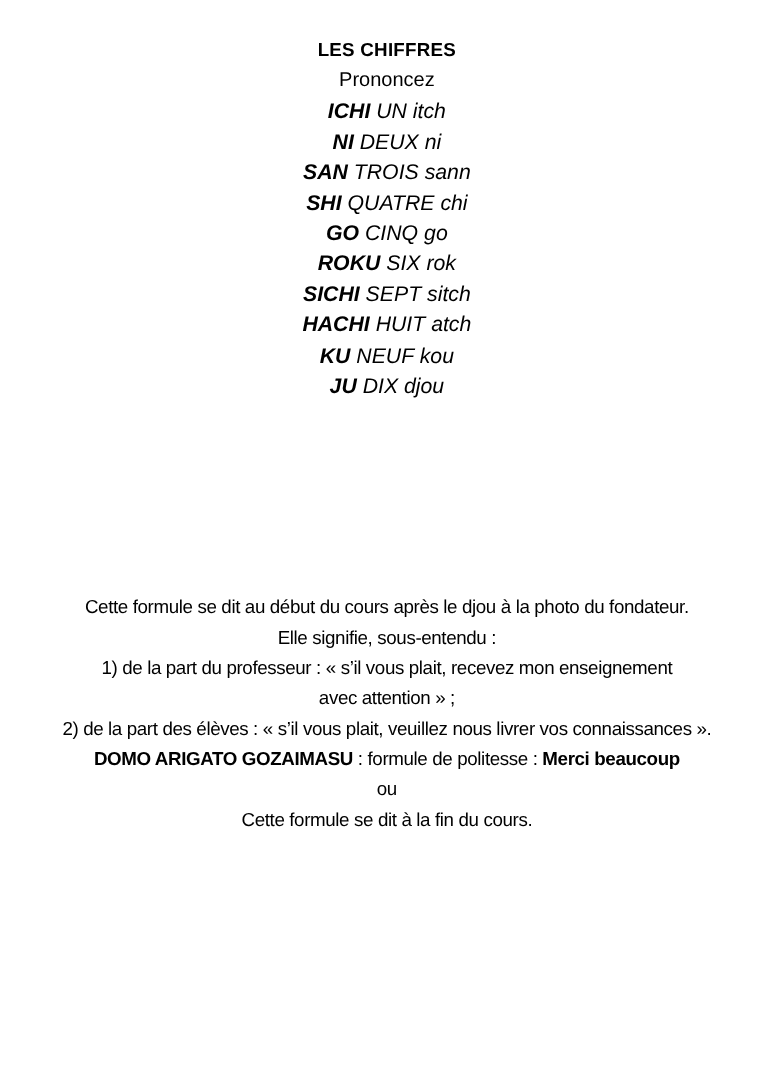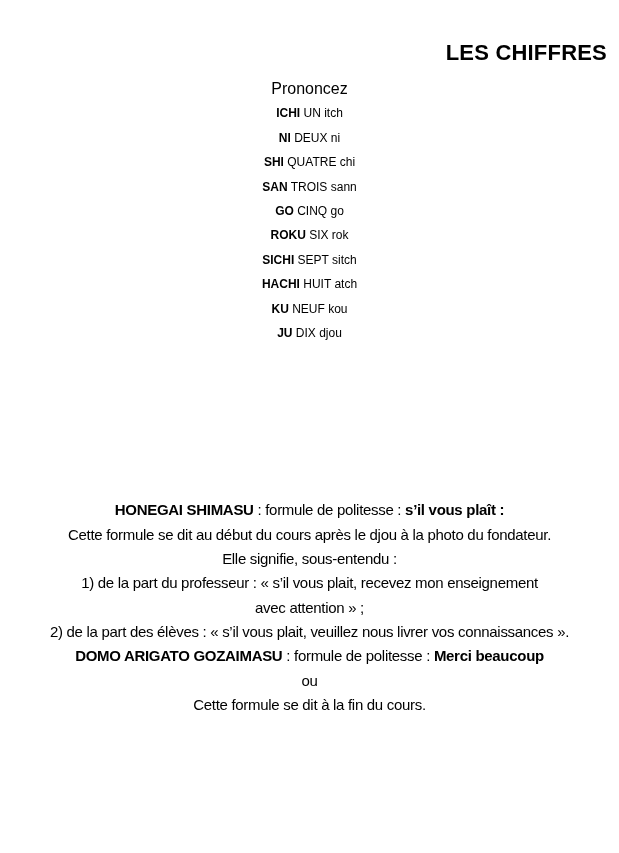--- a/index.html
+++ b/index.html
@@ -18,35 +18,35 @@
     width: 619px;
     height: 853px;
     overflow: hidden;
     text-align: center;
     background: #ffffff;
   }
   .section-chiffres {
     padding-top: 28px;
   }
   .doc-title {
-    font-size: 22px;
+    font-size: 15px;
     font-weight: 700;
     line-height: 25px;
-    margin: 12px;
+    margin: 0;
     letter-spacing: 0.2px;
-    text-align: right;
   }
   .subtitle {
     font-size: 16px;
     line-height: 24.4px;
   }
   .num-row {
-    font-size: 12px;
+    font-size: 17px;
     line-height: 24.4px;
     white-space: nowrap;
+    font-style: italic;
   }
   .num-row .jp { font-weight: 700; }
   .num-row .fr { font-weight: 400; }
   .num-row .pron { font-weight: 400; }
   .section-formules {
     margin-top: 153px;
   }
   .section-formules .doc-title {
     margin-bottom: 19px;
   }
@@ -62,34 +62,33 @@
 <body>
 
 <div class="page">
 
   <section class="section-chiffres">
     <h1 class="doc-title">LES CHIFFRES</h1>
     <div class="subtitle">Prononcez</div>
     <div id="numbers-list">
         <div class="num-row"><span class="jp">ICHI</span> <span class="fr">UN</span> <span class="pron">itch</span></div>
         <div class="num-row"><span class="jp">NI</span> <span class="fr">DEUX</span> <span class="pron">ni</span></div>
+        <div class="num-row"><span class="jp">SAN</span> <span class="fr">TROIS</span> <span class="pron">sann</span></div>
         <div class="num-row"><span class="jp">SHI</span> <span class="fr">QUATRE</span> <span class="pron">chi</span></div>
-        <div class="num-row"><span class="jp">SAN</span> <span class="fr">TROIS</span> <span class="pron">sann</span></div>
         <div class="num-row"><span class="jp">GO</span> <span class="fr">CINQ</span> <span class="pron">go</span></div>
         <div class="num-row"><span class="jp">ROKU</span> <span class="fr">SIX</span> <span class="pron">rok</span></div>
         <div class="num-row"><span class="jp">SICHI</span> <span class="fr">SEPT</span> <span class="pron">sitch</span></div>
         <div class="num-row"><span class="jp">HACHI</span> <span class="fr">HUIT</span> <span class="pron">atch</span></div>
         <div class="num-row"><span class="jp">KU</span> <span class="fr">NEUF</span> <span class="pron">kou</span></div>
         <div class="num-row"><span class="jp">JU</span> <span class="fr">DIX</span> <span class="pron">djou</span></div>
       </div>
   </section>
 
   <section class="section-formules">
     <div id="formules-lines">
-        <div class="text-line"><span class="seg bold">HONEGAI SHIMASU</span><span class="seg"> : formule de politesse : </span><span class="seg bold">s’il vous plaît :</span></div>
         <div class="text-line"><span class="seg">Cette formule se dit au début du cours après le djou à la photo du fondateur.</span></div>
         <div class="text-line"><span class="seg">Elle signifie, sous-entendu :</span></div>
         <div class="text-line"><span class="seg">1) de la part du professeur : « s’il vous plait, recevez mon enseignement</span></div>
         <div class="text-line"><span class="seg">avec attention » ;</span></div>
         <div class="text-line"><span class="seg">2) de la part des élèves : « s’il vous plait, veuillez nous livrer vos connaissances ».</span></div>
         <div class="text-line"><span class="seg bold">DOMO ARIGATO GOZAIMASU</span><span class="seg"> : formule de politesse : </span><span class="seg bold">Merci beaucoup</span></div>
         <div class="text-line"><span class="seg">ou</span></div>
         <div class="text-line"><span class="seg">Cette formule se dit à la fin du cours.</span></div>
       </div>
   </section>

